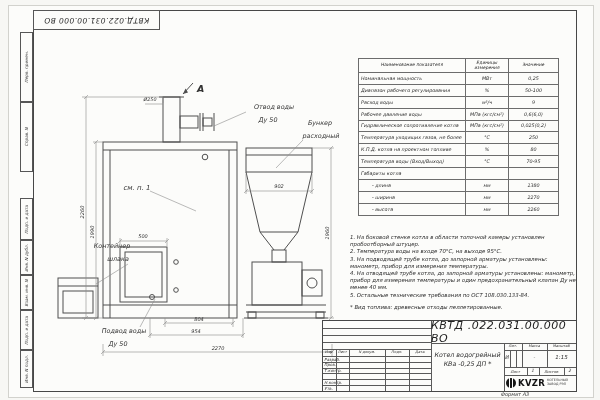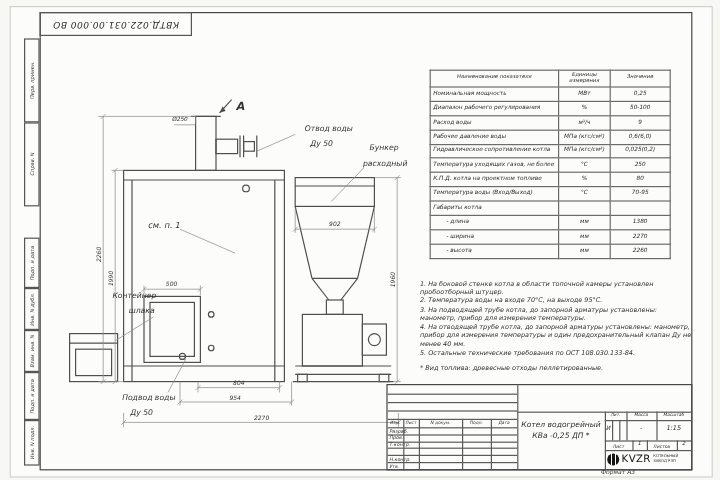--- a/index.html
+++ b/index.html
@@ -29,21 +29,21 @@
   .tb{position:absolute;left:322px;top:320px;width:253px;height:70px;border:1.2px solid #474747;box-sizing:content-box;}
   .lh{position:absolute;height:0;border-top:1px solid #5a5a5a;}
   .lv{position:absolute;width:0;border-left:1px solid #5a5a5a;}
   .tb span{position:absolute;font-style:italic;color:#2e2e2e;white-space:nowrap;}
   .tb .c{text-align:center;}
   .tb-doc{position:absolute;left:108px;top:1px;width:145px;height:20px;display:flex;align-items:center;justify-content:center;
           font-size:11px;font-style:italic;letter-spacing:.5px;color:#222;}
   .logo{position:absolute;left:183px;top:55px;width:69px;height:14px;display:flex;align-items:center;gap:2px;}
   .logo .emblem{width:10px;height:10px;border-radius:50%;
         background:linear-gradient(90deg,#151515 28%,#fdfdfd 28% 36%,#151515 36% 62%,#fdfdfd 62% 70%,#151515 70%);}
-  .logo .kv{font-weight:400;font-size:8.5px;font-style:normal;letter-spacing:.3px;color:#111;}
+  .logo .kv{font-weight:700;font-size:8.5px;font-style:normal;letter-spacing:.3px;color:#111;}
   .logo .cap{font-size:3.2px;line-height:1.2;font-style:normal;color:#333;}
   .fmt{position:absolute;left:455px;top:391px;width:120px;text-align:center;font-size:5px;font-style:italic;color:#3a3a3a;}
   svg text{font-family:"DejaVu Sans",sans-serif;font-style:italic;fill:#333;}
 </style>
 </head>
 <body>
 
 <div id="sheet">
   <div class="edge"></div>
   <div class="frame"></div>
@@ -314,20 +314,21 @@
     <span class="c" style="left:62px;top:29px;width:24px;font-size:3.6px">Подп.</span>
     <span class="c" style="left:86px;top:29px;width:22px;font-size:3.6px">Дата</span>
 
     <span style="left:1.5px;top:35.6px;font-size:4px">Разраб.</span>
     <span style="left:1.5px;top:41.4px;font-size:4px">Пров.</span>
     <span style="left:1.5px;top:47.2px;font-size:4px">Т.контр.</span>
     <span style="left:1.5px;top:53px;font-size:4px"></span>
     <span style="left:1.5px;top:58.8px;font-size:4px">Н.контр.</span>
     <span style="left:1.5px;top:64.6px;font-size:4px">Утв.</span>
 
+    <div class="tb-doc">КВТД .022.031.00.000 ВО</div>
     <span class="c" style="left:108px;top:30px;width:73px;font-size:6.3px">Котел водогрейный</span>
     <span class="c" style="left:108px;top:39px;width:73px;font-size:6.3px">КВа -0,25 ДП *</span>
 
     <span class="c" style="left:181px;top:23px;width:18px;font-size:3.6px">Лит.</span>
     <span class="c" style="left:199px;top:23px;width:25px;font-size:3.6px">Масса</span>
     <span class="c" style="left:224px;top:23px;width:29px;font-size:3.6px">Масштаб</span>
     <span class="c" style="left:181px;top:33px;width:6px;font-size:5px">И</span>
     <span class="c" style="left:199px;top:33px;width:25px;font-size:5px">-</span>
     <span class="c" style="left:224px;top:33px;width:29px;font-size:5.5px">1:15</span>
 

